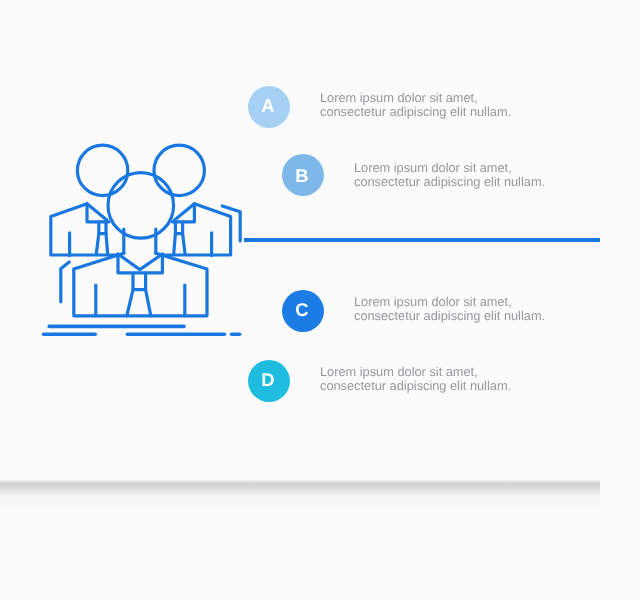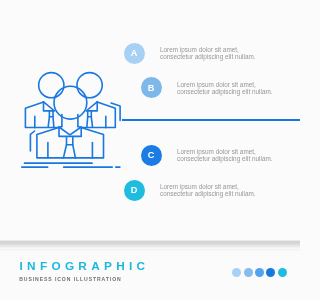--- a/index.html
+++ b/index.html
@@ -131,24 +131,13 @@
         <span>D</span>
       </div>
     <div class="rowtext">
       <div>Lorem ipsum dolor sit amet,</div>
       <div>consectetur adipiscing elit nullam.</div>
     </div>
   </div>
 
   <div id="divider"></div>
   <div id="divider2"></div>
-  <div id="footer">
-    <div id="brand">INFOGRAPHIC</div>
-    <div id="tagline">BUSINESS ICON ILLUSTRATION</div>
-    <div id="dots">
-        <div class="dot" style="background: rgb(165, 208, 247);"></div>
-        <div class="dot" style="background: rgb(133, 189, 238);"></div>
-        <div class="dot" style="background: rgb(82, 162, 238);"></div>
-        <div class="dot" style="background: rgb(21, 121, 224);"></div>
-        <div class="dot" style="background: rgb(30, 189, 224);"></div>
-      </div>
-  </div>
 </div>
 
 </body></html>

